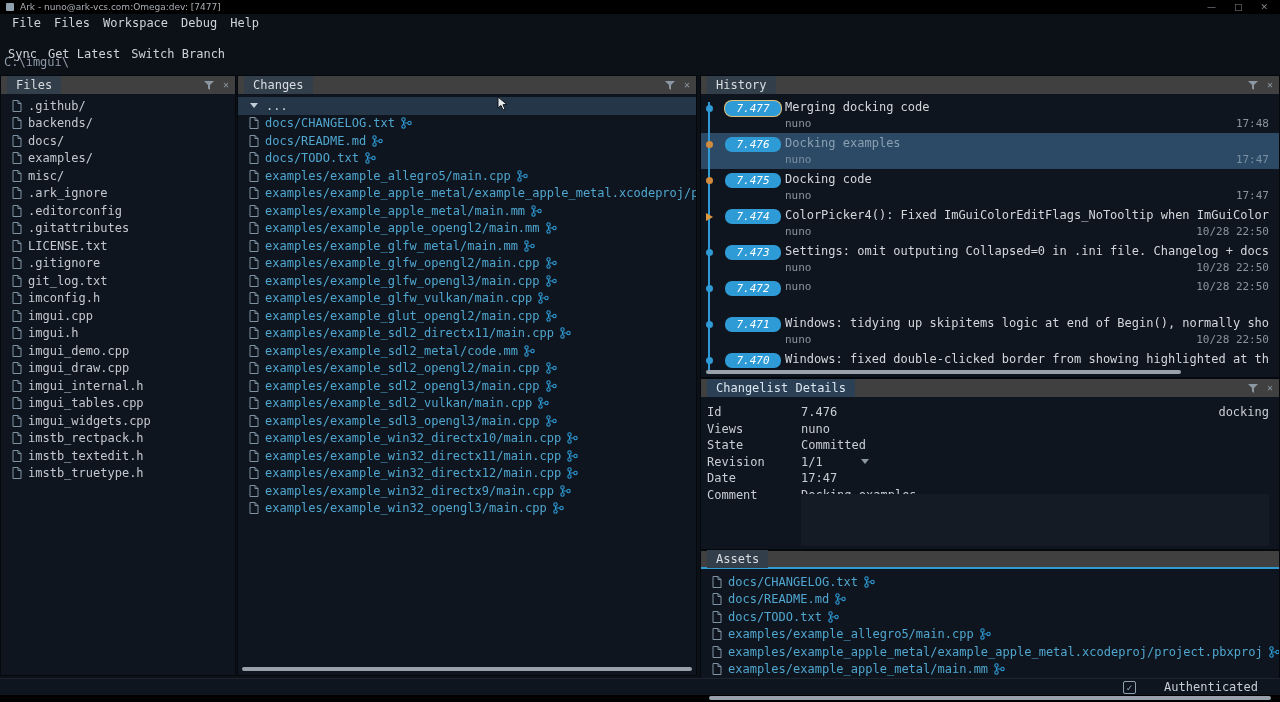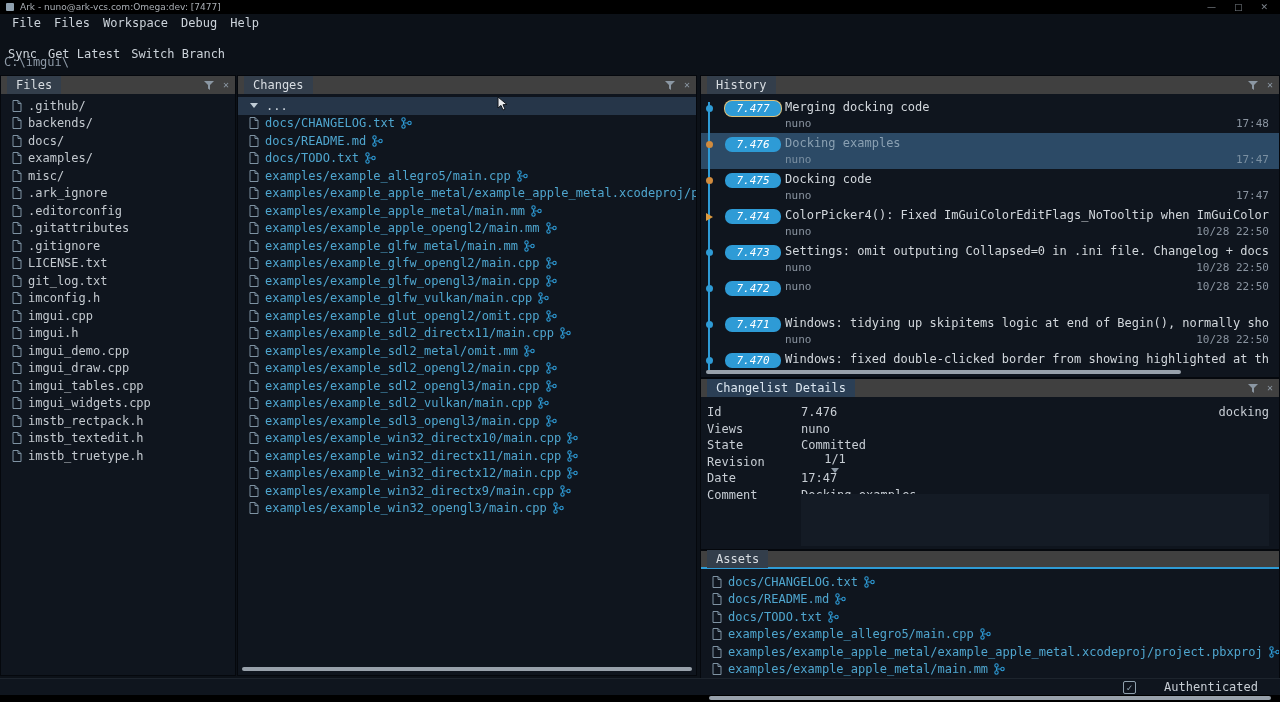--- a/index.html
+++ b/index.html
@@ -59,21 +59,21 @@
   .dot.orange { background:#d08b3e; }
   .dot.tri { background:transparent; border-radius:0; width:0; height:0;
     border-top:4px solid transparent; border-bottom:4px solid transparent; border-left:7px solid #dd9a3f; }
   .graph-line { position:absolute; left:7px; top:26px; width:2px; height:268px; background:#2e9bd6; z-index:2; }
   .hscroll { position:absolute; height:4px; background:#98a1ab; border-radius:2px; z-index:4; }
   
   .details-body { padding-top:7px; position:relative; height:152px; }
   .drow { display:flex; height:16.5px; line-height:16.5px; padding-left:6px; align-items:center; }
   .dlabel { width:94px; flex:none; }
   .dbranch { margin-left:auto; padding-right:10px; }
-  .combo { display:flex; width:68px; justify-content:space-between; align-items:center;flex-direction:column; }
+  .combo { display:flex; width:68px; justify-content:space-between; align-items:center; }
   .combo .caret { width:0; height:0; border-left:4px solid transparent; border-right:4px solid transparent;
     border-top:5px solid #8b97a3; }
   .comment-area { position:absolute; left:100px; top:97px; width:468px; height:52px; background:#141b25; }
   
   #assets-panel .panel-header { border-bottom:2px solid #2e9bd6; }
   
   .statusbar { position:absolute; left:0; top:678px; width:100%; height:17px; background:#0f151e;
     border-top:1px solid #1d242d; display:flex; align-items:center; justify-content:flex-end;
     gap:28px; padding-right:22px; }
   .auth-icon { width:13px; height:13px; border:1px solid #8fa0ad; border-radius:2px; color:#8fa0ad;
@@ -186,36 +186,36 @@
           <path d="M6 .5 V3.5 H9" fill="none" stroke="#7f93a3" stroke-width="1"></path>
         </svg>
         <span class="fname">.gitattributes</span>
       </div>
 
       <div class="frow">
         <svg class="page-icon" width="10" height="12" viewBox="0 0 10 12">
           <path d="M1 .5 H6 L9 3.5 V11.5 H1 Z" fill="none" stroke="#7f93a3" stroke-width="1"></path>
           <path d="M6 .5 V3.5 H9" fill="none" stroke="#7f93a3" stroke-width="1"></path>
         </svg>
+        <span class="fname">LICENSE.txt</span>
+      </div>
+
+      <div class="frow">
+        <svg class="page-icon" width="10" height="12" viewBox="0 0 10 12">
+          <path d="M1 .5 H6 L9 3.5 V11.5 H1 Z" fill="none" stroke="#7f93a3" stroke-width="1"></path>
+          <path d="M6 .5 V3.5 H9" fill="none" stroke="#7f93a3" stroke-width="1"></path>
+        </svg>
         <span class="fname">.gitignore</span>
       </div>
 
       <div class="frow">
         <svg class="page-icon" width="10" height="12" viewBox="0 0 10 12">
           <path d="M1 .5 H6 L9 3.5 V11.5 H1 Z" fill="none" stroke="#7f93a3" stroke-width="1"></path>
           <path d="M6 .5 V3.5 H9" fill="none" stroke="#7f93a3" stroke-width="1"></path>
         </svg>
-        <span class="fname">LICENSE.txt</span>
-      </div>
-
-      <div class="frow">
-        <svg class="page-icon" width="10" height="12" viewBox="0 0 10 12">
-          <path d="M1 .5 H6 L9 3.5 V11.5 H1 Z" fill="none" stroke="#7f93a3" stroke-width="1"></path>
-          <path d="M6 .5 V3.5 H9" fill="none" stroke="#7f93a3" stroke-width="1"></path>
-        </svg>
         <span class="fname">git_log.txt</span>
       </div>
 
       <div class="frow">
         <svg class="page-icon" width="10" height="12" viewBox="0 0 10 12">
           <path d="M1 .5 H6 L9 3.5 V11.5 H1 Z" fill="none" stroke="#7f93a3" stroke-width="1"></path>
           <path d="M6 .5 V3.5 H9" fill="none" stroke="#7f93a3" stroke-width="1"></path>
         </svg>
         <span class="fname">imconfig.h</span>
       </div>
@@ -245,20 +245,27 @@
       </div>
 
       <div class="frow">
         <svg class="page-icon" width="10" height="12" viewBox="0 0 10 12">
           <path d="M1 .5 H6 L9 3.5 V11.5 H1 Z" fill="none" stroke="#7f93a3" stroke-width="1"></path>
           <path d="M6 .5 V3.5 H9" fill="none" stroke="#7f93a3" stroke-width="1"></path>
         </svg>
         <span class="fname">imgui_draw.cpp</span>
       </div>
 
+      <div class="frow">
+        <svg class="page-icon" width="10" height="12" viewBox="0 0 10 12">
+          <path d="M1 .5 H6 L9 3.5 V11.5 H1 Z" fill="none" stroke="#7f93a3" stroke-width="1"></path>
+          <path d="M6 .5 V3.5 H9" fill="none" stroke="#7f93a3" stroke-width="1"></path>
+        </svg>
+        <span class="fname">imgui_internal.h</span>
+      </div>
 
       <div class="frow">
         <svg class="page-icon" width="10" height="12" viewBox="0 0 10 12">
           <path d="M1 .5 H6 L9 3.5 V11.5 H1 Z" fill="none" stroke="#7f93a3" stroke-width="1"></path>
           <path d="M6 .5 V3.5 H9" fill="none" stroke="#7f93a3" stroke-width="1"></path>
         </svg>
         <span class="fname">imgui_tables.cpp</span>
       </div>
 
       <div class="frow">
@@ -459,21 +466,21 @@
             <circle cx="8.5" cy="6" r="1.7" fill="none" stroke="#2e9bd6" stroke-width="1.1"></circle>
             <path d="M2.5 4.2 V7.8 M2.5 6 H6.8" fill="none" stroke="#2e9bd6" stroke-width="1.1"></path>
           </svg>
         </div>
 
         <div class="frow crow">
           <svg class="page-icon" width="10" height="12" viewBox="0 0 10 12">
             <path d="M1 .5 H6 L9 3.5 V11.5 H1 Z" fill="none" stroke="#7f93a3" stroke-width="1"></path>
             <path d="M6 .5 V3.5 H9" fill="none" stroke="#7f93a3" stroke-width="1"></path>
           </svg>
-          <span class="fname">examples/example_glut_opengl2/omit.cpp</span>
+          <span class="fname">examples/example_glut_opengl2/main.cpp</span>
           <svg class="branch-icon" width="11" height="12" viewBox="0 0 11 12">
             <circle cx="2.5" cy="2.5" r="1.7" fill="none" stroke="#2e9bd6" stroke-width="1.1"></circle>
             <circle cx="2.5" cy="9.5" r="1.7" fill="none" stroke="#2e9bd6" stroke-width="1.1"></circle>
             <circle cx="8.5" cy="6" r="1.7" fill="none" stroke="#2e9bd6" stroke-width="1.1"></circle>
             <path d="M2.5 4.2 V7.8 M2.5 6 H6.8" fill="none" stroke="#2e9bd6" stroke-width="1.1"></path>
           </svg>
         </div>
 
         <div class="frow crow">
           <svg class="page-icon" width="10" height="12" viewBox="0 0 10 12">
@@ -487,21 +494,21 @@
             <circle cx="8.5" cy="6" r="1.7" fill="none" stroke="#2e9bd6" stroke-width="1.1"></circle>
             <path d="M2.5 4.2 V7.8 M2.5 6 H6.8" fill="none" stroke="#2e9bd6" stroke-width="1.1"></path>
           </svg>
         </div>
 
         <div class="frow crow">
           <svg class="page-icon" width="10" height="12" viewBox="0 0 10 12">
             <path d="M1 .5 H6 L9 3.5 V11.5 H1 Z" fill="none" stroke="#7f93a3" stroke-width="1"></path>
             <path d="M6 .5 V3.5 H9" fill="none" stroke="#7f93a3" stroke-width="1"></path>
           </svg>
-          <span class="fname">examples/example_sdl2_metal/omit.mm</span>
+          <span class="fname">examples/example_sdl2_metal/code.mm</span>
           <svg class="branch-icon" width="11" height="12" viewBox="0 0 11 12">
             <circle cx="2.5" cy="2.5" r="1.7" fill="none" stroke="#2e9bd6" stroke-width="1.1"></circle>
             <circle cx="2.5" cy="9.5" r="1.7" fill="none" stroke="#2e9bd6" stroke-width="1.1"></circle>
             <circle cx="8.5" cy="6" r="1.7" fill="none" stroke="#2e9bd6" stroke-width="1.1"></circle>
             <path d="M2.5 4.2 V7.8 M2.5 6 H6.8" fill="none" stroke="#2e9bd6" stroke-width="1.1"></path>
           </svg>
         </div>
 
         <div class="frow crow">
           <svg class="page-icon" width="10" height="12" viewBox="0 0 10 12">

